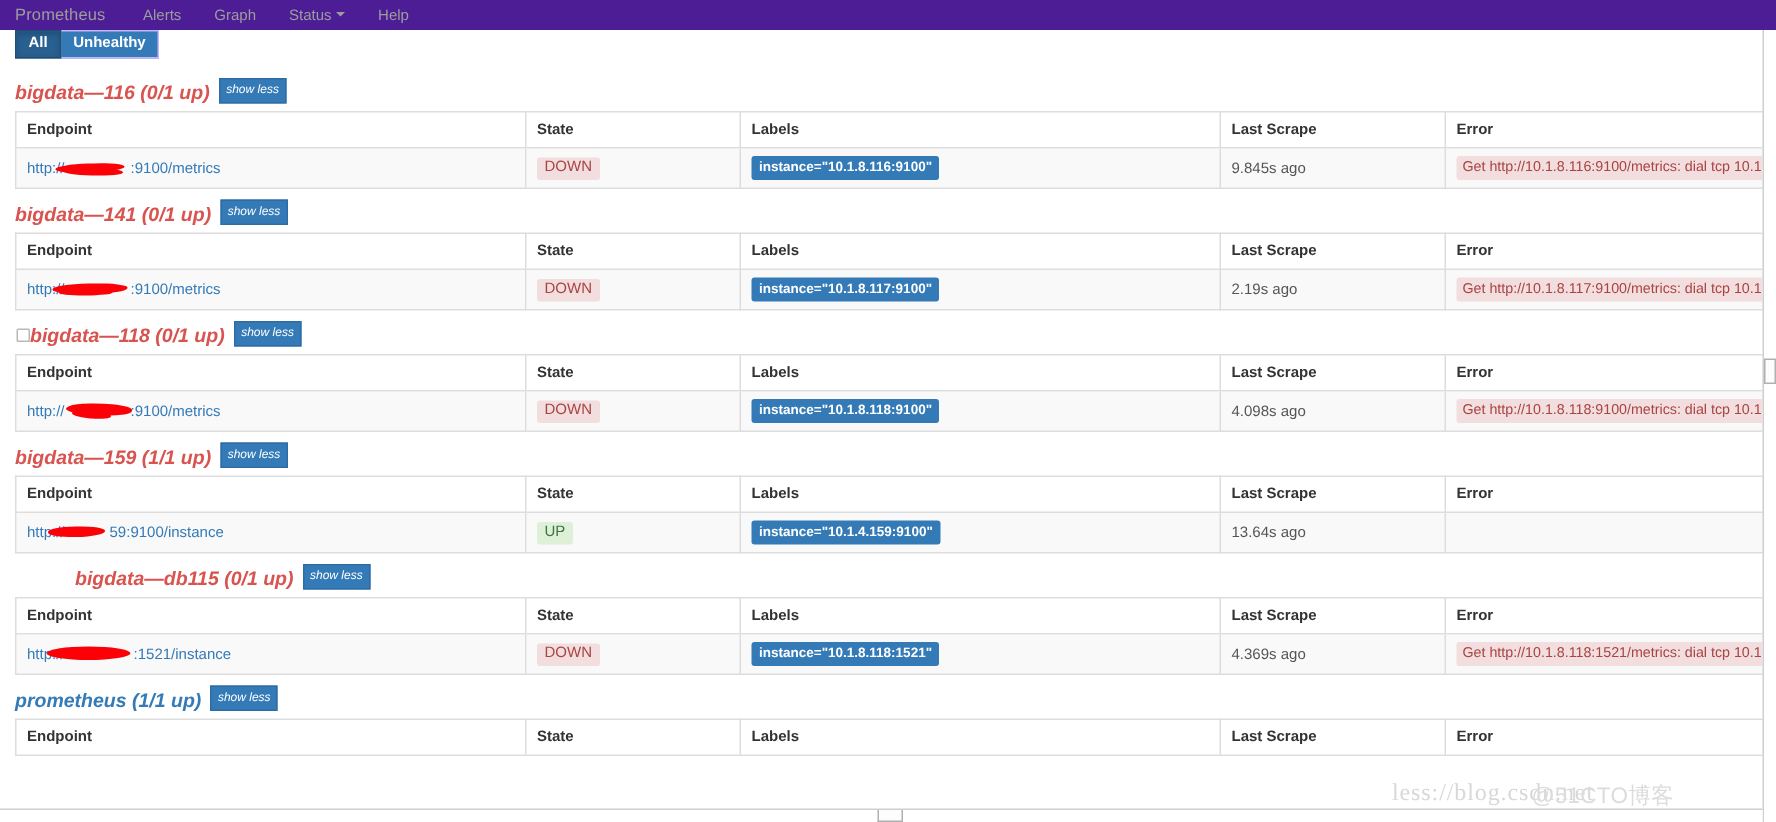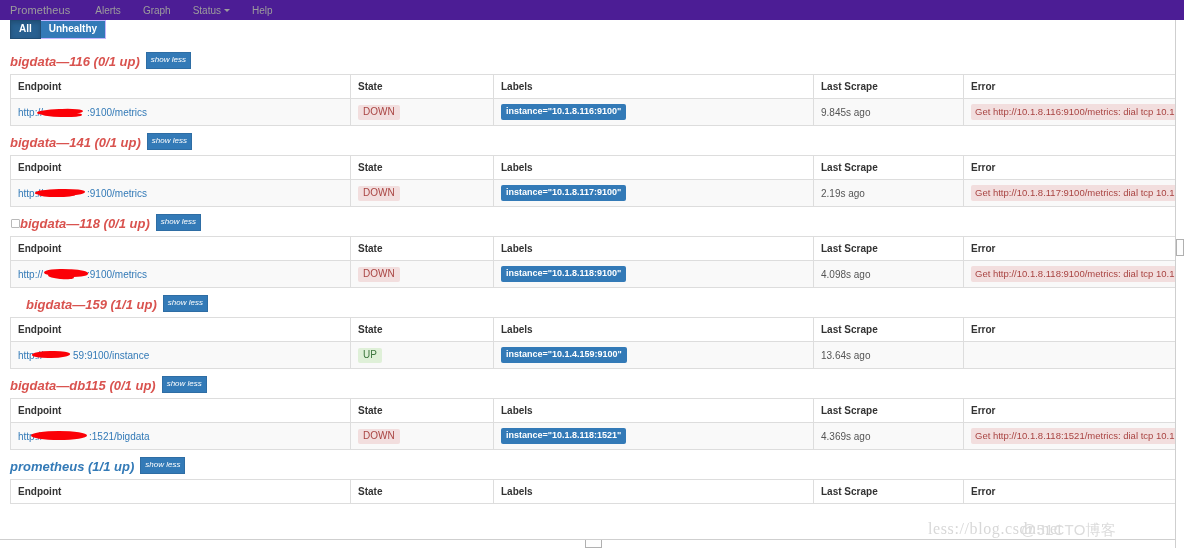--- a/index.html
+++ b/index.html
@@ -382,21 +382,21 @@
               <td class="col-endpoint"><span class="endpoint-link"><span>http://</span><span style="display: inline-block; width: 44px;"></span><span>:9100/metrics</span><span class="redact rd-c"></span><span class="redact rd-c2"></span></span></td>
               <td class="col-state"><span class="state-badge state-down">DOWN</span></td>
               <td class="col-labels"><span class="label-badge">instance="10.1.8.118:9100"</span></td>
               <td class="col-scrape"><span class="scrape-text">4.098s ago</span></td>
               <td class="col-error"><span class="error-text">Get http://10.1.8.118:9100/metrics: dial tcp 10.1.8.118:9100: connect: c</span></td>
             </tr>
           </tbody>
         </table>
       </div>
       <div class="target-group">
-        <div class="group-head" style="position: relative; margin-left: 16px;">
+        <div class="group-head" style="position: relative;">
           <span class="group-title">bigdata—159 (1/1 up)</span>
           <span class="btn-showless">show less</span>
         </div>
         <table class="targets">
           <thead>
             <tr>
               <th class="col-endpoint">Endpoint</th>
               <th class="col-state">State</th>
               <th class="col-labels">Labels</th>
               <th class="col-scrape">Last Scrape</th>
@@ -408,37 +408,37 @@
               <td class="col-endpoint"><span class="endpoint-link"><span>http://</span><span style="display: inline-block; width: 30px;"></span><span>59:9100/instance</span><span class="redact rd-d"></span></span></td>
               <td class="col-state"><span class="state-badge state-up">UP</span></td>
               <td class="col-labels"><span class="label-badge">instance="10.1.4.159:9100"</span></td>
               <td class="col-scrape"><span class="scrape-text">13.64s ago</span></td>
               <td class="col-error"></td>
             </tr>
           </tbody>
         </table>
       </div>
       <div class="target-group">
-        <div class="group-head" style="position: relative;">
+        <div class="group-head" style="position: relative; margin-left: 40px;">
           <span class="group-title">bigdata—db115 (0/1 up)</span>
           <span class="btn-showless">show less</span>
         </div>
         <table class="targets">
           <thead>
             <tr>
               <th class="col-endpoint">Endpoint</th>
               <th class="col-state">State</th>
               <th class="col-labels">Labels</th>
               <th class="col-scrape">Last Scrape</th>
               <th class="col-error">Error</th>
             </tr>
           </thead>
           <tbody>
             <tr>
-              <td class="col-endpoint"><span class="endpoint-link"><span>http://</span><span style="display: inline-block; width: 46px;"></span><span>:1521/bigdata</span><span class="redact rd-e"></span></span></td>
+              <td class="col-endpoint"><span class="endpoint-link"><span>http://</span><span style="display: inline-block; width: 46px;"></span><span>:1521/instance</span><span class="redact rd-e"></span></span></td>
               <td class="col-state"><span class="state-badge state-down">DOWN</span></td>
               <td class="col-labels"><span class="label-badge">instance="10.1.8.118:1521"</span></td>
               <td class="col-scrape"><span class="scrape-text">4.369s ago</span></td>
               <td class="col-error"><span class="error-text">Get http://10.1.8.118:1521/metrics: dial tcp 10.1.8.118:1521: connect: c</span></td>
             </tr>
           </tbody>
         </table>
       </div>
       <div class="target-group">
         <div class="group-head" style="position: relative;">

